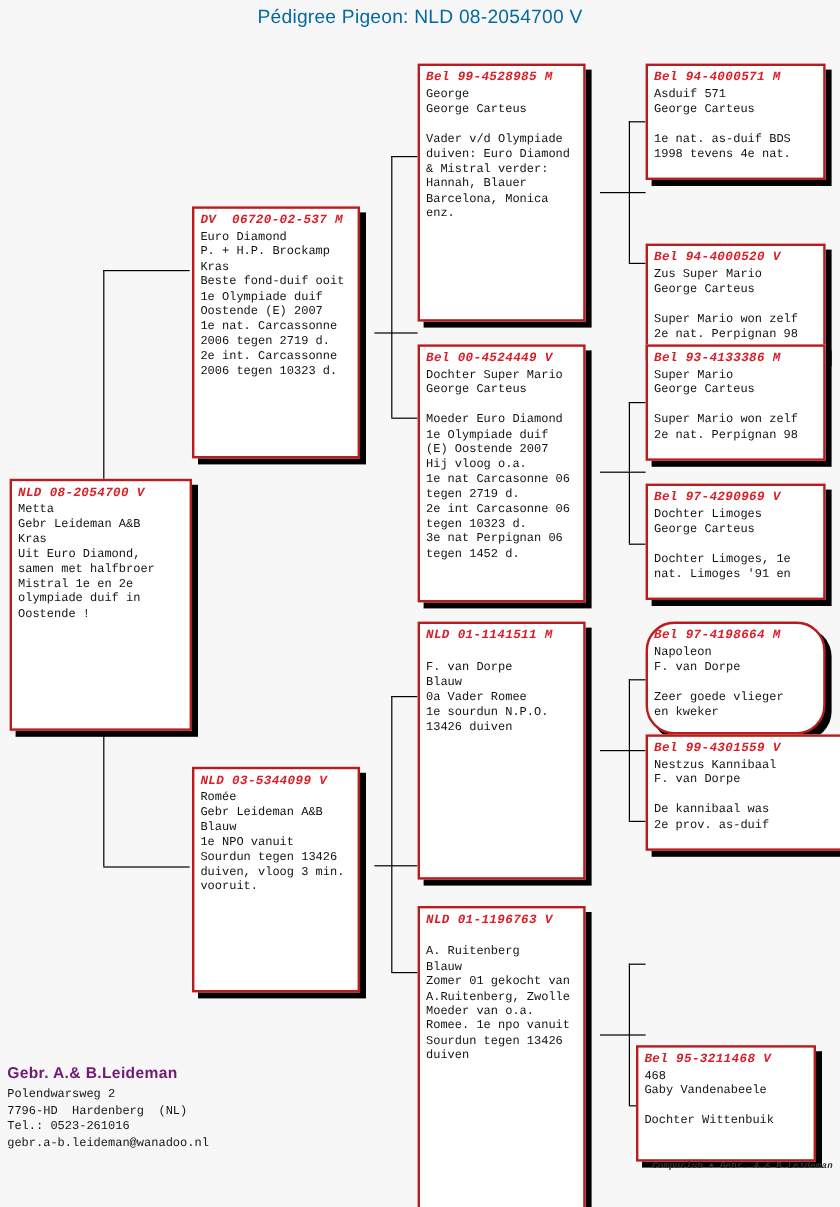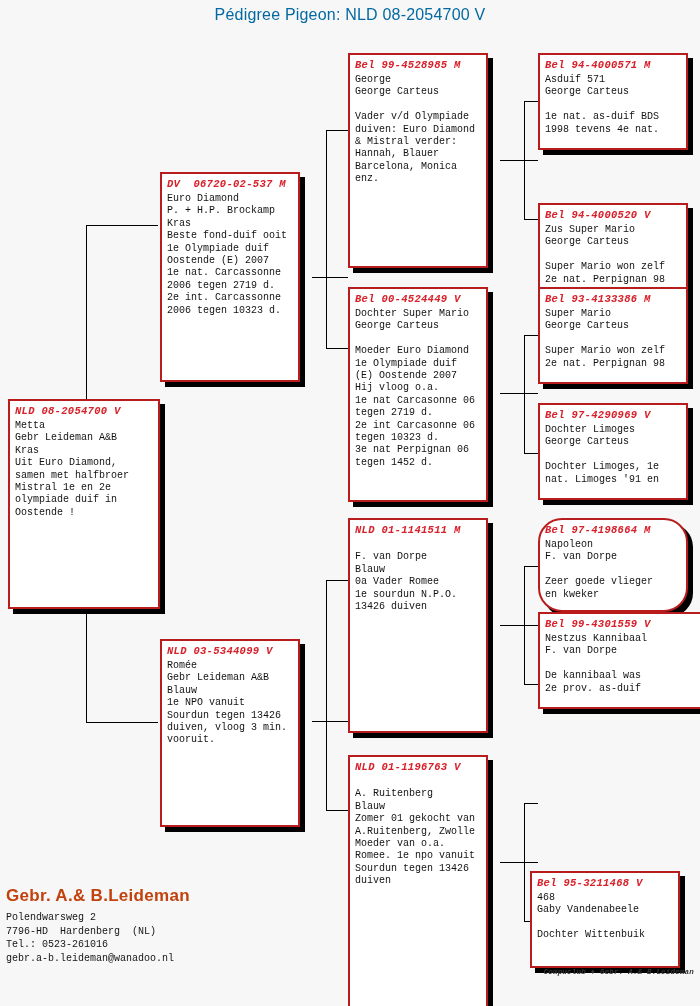--- a/index.html
+++ b/index.html
@@ -51,21 +51,21 @@
     font-size:10px;
     line-height:12.4px;
     white-space:pre-wrap;
     letter-spacing:0px;
   }
 
   
   .footer{position:absolute;left:6px;top:886px;width:330px;}
   .footer .name{
     font-family:"Liberation Sans","DejaVu Sans",sans-serif;
-    font-weight:bold;font-size:17px;color:#c2410c;
+    font-weight:bold;font-size:13px;color:#701a75;
     letter-spacing:.3px;margin-bottom:5px;
   }
   .footer .line{font-size:10px;line-height:13.5px;color:#151515;white-space:pre;}
   .credit{
     position:absolute;right:6px;top:968px;
     font-size:7.5px;font-style:italic;font-weight:bold;
     color:#333;white-space:pre;letter-spacing:.2px;
   }
 </style>
 </head>

